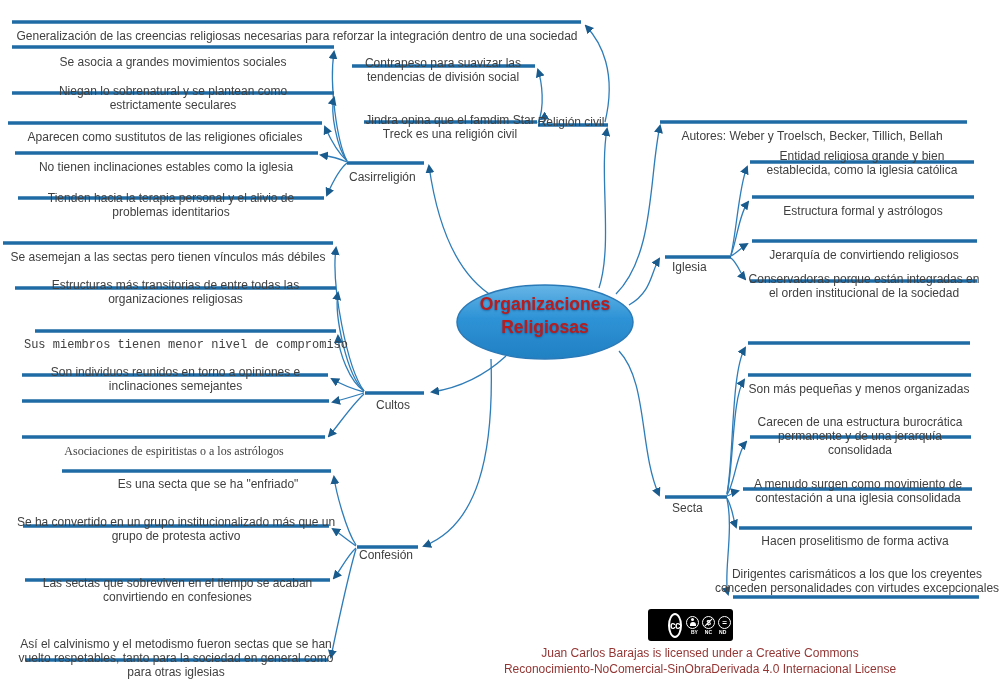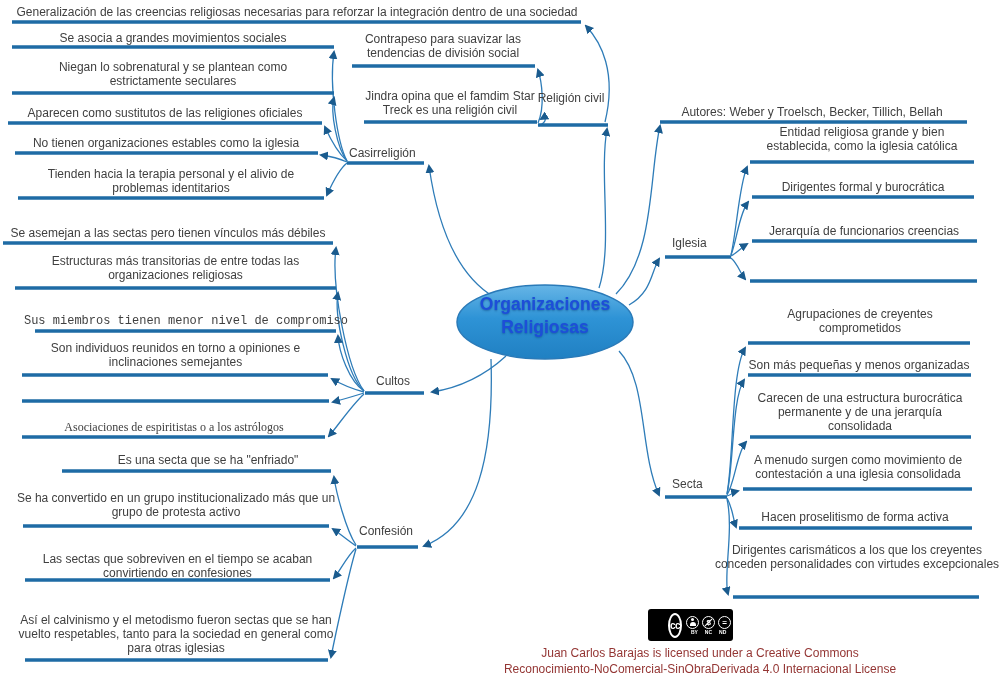--- a/index.html
+++ b/index.html
@@ -1,23 +1,23 @@
 <!DOCTYPE html>
 <html><head>
 <meta charset="utf-8">
 <style>
   html,body{margin:0;padding:0;background:#ffffff;}
   .stage{position:relative;width:1000px;height:685px;background:#fff;overflow:hidden;
          font-family:"Liberation Sans","DejaVu Sans",sans-serif;}
   svg.map{position:absolute;left:0;top:0;width:1000px;height:685px;}
-  .leaf,.blabel{position:absolute;font-size:12px;line-height:1.18;color:#404040;text-align:center;}
+  .leaf,.blabel{position:absolute;font-size:12px;line-height:1.18;color:#404040;text-align:center;margin-top:24px;}
   .cx{transform:translateX(-50%);white-space:nowrap;}
   .left{text-align:left;}
   .center-topic{position:absolute;left:455px;top:293px;width:180px;text-align:center;
-      color:#1d4ed8;font-weight:bold;font-size:17.5px;line-height:1.3;
+      color:#b91c1c;font-weight:bold;font-size:17.5px;line-height:1.3;
       text-shadow:0 1px 2px rgba(10,70,130,.55);}
   .footer-line{position:absolute;left:480px;width:440px;text-align:center;
       font-size:12px;color:#943634;}
   
   .cc-badge{position:absolute;left:648px;top:609px;width:85px;height:31px;background:#000;
       border-radius:3px;display:flex;align-items:center;padding:16px;box-sizing:border-box;}
   .cc-big{width:21px;height:21px;border:2px solid #fff;border-radius:50%;color:#fff;
       font-weight:bold;font-size:10px;display:flex;align-items:center;justify-content:center;
       margin-left:4px;letter-spacing:-0.5px;}
   .cc-right{display:flex;flex-direction:column;align-items:center;margin-left:4px;}
@@ -159,41 +159,41 @@
   <div class="blabel left" style="left:672px;top:236px;width:60px;">Iglesia</div>
   <div class="blabel left" style="left:672px;top:477px;width:55px;">Secta</div>
 
   <div class="leaf cx" style="left:297px;top:5px;">Generalización de las creencias religiosas necesarias para reforzar la integración dentro de una sociedad</div>
   <div class="leaf" style="left:353px;top:32px;width:180px;">Contrapeso para suavizar las tendencias de división social</div>
   <div class="leaf" style="left:360px;top:89px;width:180px;">Jindra opina que el famdim Star Treck es una religión civil</div>
 
   <div class="leaf cx" style="left:173px;top:31px;">Se asocia a grandes movimientos sociales</div>
   <div class="leaf" style="left:42px;top:60px;width:262px;">Niegan lo sobrenatural y se plantean como estrictamente seculares</div>
   <div class="leaf cx" style="left:165px;top:106px;">Aparecen como sustitutos de las religiones oficiales</div>
-  <div class="leaf cx" style="left:166px;top:136px;">No tienen organizaciones estables como la iglesia</div>
+  <div class="leaf cx" style="left:166px;top:136px;">No tienen inclinaciones estables como la iglesia</div>
   <div class="leaf" style="left:26px;top:167px;width:290px;">Tienden hacia la terapia personal y el alivio de problemas identitarios</div>
 
   <div class="leaf cx" style="left:168px;top:226px;">Se asemejan a las sectas pero tienen vínculos más débiles</div>
   <div class="leaf" style="left:28px;top:254px;width:295px;">Estructuras más transitorias de entre todas las organizaciones religiosas</div>
   <div class="leaf cx" style="left:186px;top:314px;font-family:Liberation Mono, monospace;">Sus miembros tienen menor nivel de compromiso</div>
   <div class="leaf" style="left:33px;top:341px;width:285px;">Son individuos reunidos en torno a opiniones e inclinaciones semejantes</div>
   <div class="leaf cx" style="left:174px;top:420px;font-family:Liberation Serif, serif;">Asociaciones de espiritistas o a los astrólogos</div>
 
   <div class="leaf cx" style="left:190px;top:453px;padding-left:36px;">Es una secta que se ha "enfriado"</div>
   <div class="leaf" style="left:8px;top:491px;width:336px;">Se ha convertido en un grupo institucionalizado más que un grupo de protesta activo</div>
   <div class="leaf" style="left:25px;top:552px;width:305px;">Las sectas que sobreviven en el tiempo se acaban convirtiendo en confesiones</div>
   <div class="leaf" style="left:11px;top:613px;width:330px;">Así el calvinismo y el metodismo fueron sectas que se han vuelto respetables, tanto para la sociedad en general como para otras iglesias</div>
 
   <div class="leaf cx" style="left:812px;top:105px;">Autores: Weber y Troelsch, Becker, Tillich, Bellah</div>
 
   <div class="leaf" style="left:752px;top:125px;width:220px;">Entidad religiosa grande y bien establecida, como la iglesia católica</div>
-  <div class="leaf cx" style="left:863px;top:180px;">Dirigentes formal y burocrática</div>
-  <div class="leaf cx" style="left:864px;top:224px;">Jerarquía de funcionarios creencias</div>
-
-  <div class="leaf" style="left:750px;top:307px;width:220px;">Agrupaciones de creyentes comprometidos</div>
+  <div class="leaf cx" style="left:863px;top:180px;">Estructura formal y astrólogos</div>
+  <div class="leaf cx" style="left:864px;top:224px;">Jerarquía de convirtiendo religiosos</div>
+  <div class="leaf" style="left:745px;top:248px;width:238px;">Conservadoras porque están integradas en el orden institucional de la sociedad</div>
+
   <div class="leaf cx" style="left:859px;top:358px;">Son más pequeñas y menos organizadas</div>
   <div class="leaf" style="left:745px;top:391px;width:230px;">Carecen de una estructura burocrática permanente y de una jerarquía consolidada</div>
   <div class="leaf" style="left:739px;top:453px;width:238px;">A menudo surgen como movimiento de contestación a una iglesia consolidada</div>
   <div class="leaf cx" style="left:855px;top:510px;">Hacen proselitismo de forma activa</div>
   <div class="leaf" style="left:712px;top:543px;width:290px;">Dirigentes carismáticos a los que los creyentes conceden personalidades con virtudes excepcionales</div>
 
   <div class="cc-badge">
     <div class="cc-big">cc</div>
     <div class="cc-right">
       <div class="cc-row">

